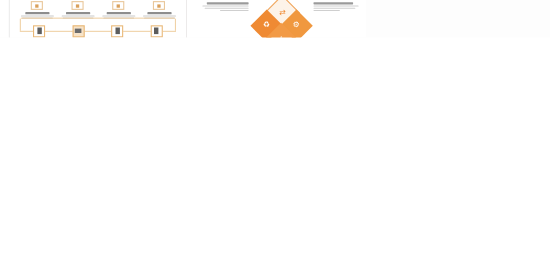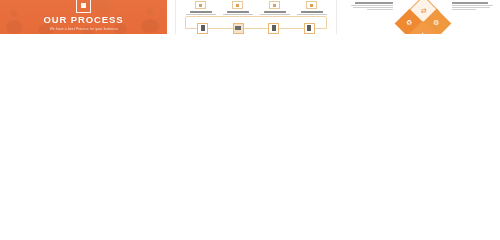--- a/index.html
+++ b/index.html
@@ -75,31 +75,20 @@
   .dia.top .gl{color:#ef8a33;}
   .dia.leftd{left:3px;top:12px;background:#ef8a33;}
   .dia.rightd{left:30px;top:12px;background:#f0983f;}
   .dia.bottom{left:16.5px;top:24px;background:#f29a45;}
 </style>
 </head>
 <body>
 
 <div class="strip">
 
-  <div class="slide1">
-    <div class="s1-photo"></div>
-    <div class="s1-tint"></div>
-    <div class="s1-inner">
-      <div class="s1-badge">
-          <i></i>
-        </div>
-      <div class="s1-title">OUR PROCESS</div>
-      <div class="s1-sub">We have a best Process for your business</div>
-    </div>
-  </div>
 
   <div class="gap"></div>
   <div class="vline"></div>
 
   <div class="slide2">
 
     <div class="s2-cards">
       <div class="s2-card">
         <div class="s2-cbox">
             <i></i>

